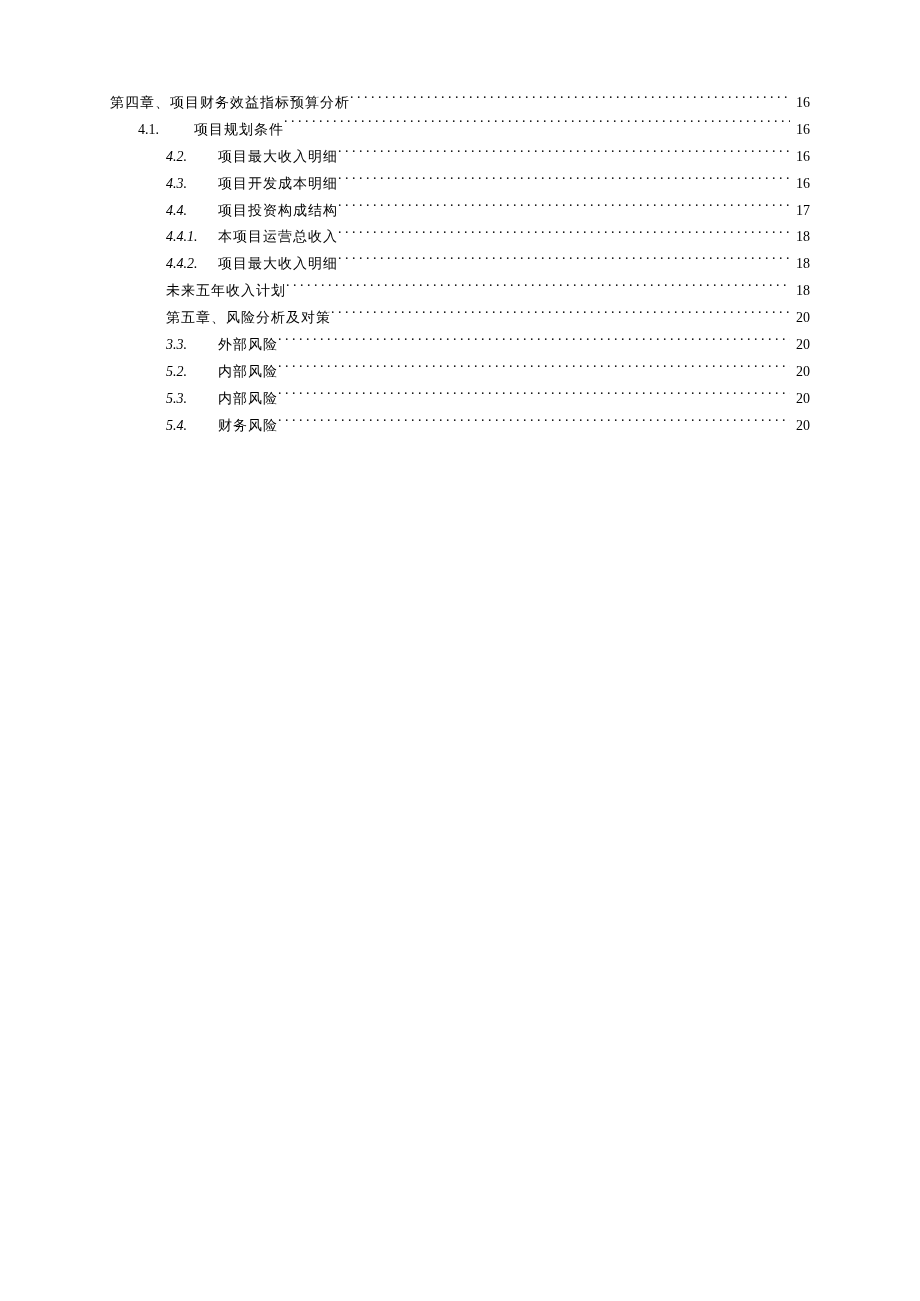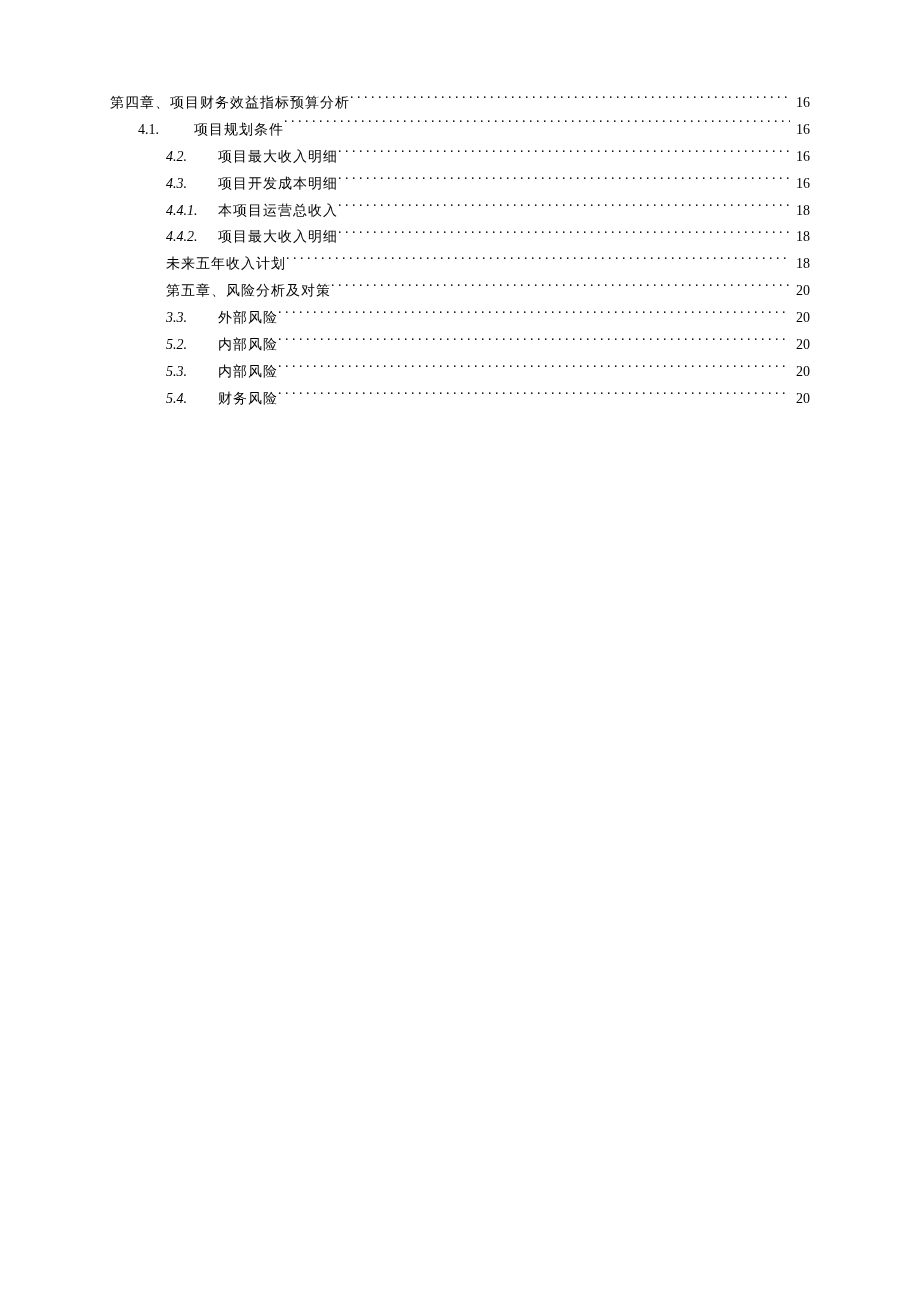--- a/index.html
+++ b/index.html
@@ -91,20 +91,26 @@
     <span class="toc-page">16</span>
   </div>
 
   <div class="toc-line indent-1">
     <span class="toc-num" style="width:52px">4.3.</span>
     <span class="toc-title">项目开发成本明细</span>
     <span class="dots"></span>
     <span class="toc-page">16</span>
   </div>
 
+  <div class="toc-line indent-1">
+    <span class="toc-num" style="width:52px">4.4.</span>
+    <span class="toc-title">项目投资构成结构</span>
+    <span class="dots"></span>
+    <span class="toc-page">17</span>
+  </div>
 
   <div class="toc-line indent-1">
     <span class="toc-num" style="width:52px">4.4.1.</span>
     <span class="toc-title">本项目运营总收入</span>
     <span class="dots"></span>
     <span class="toc-page">18</span>
   </div>
 
   <div class="toc-line indent-1">
     <span class="toc-num" style="width:52px">4.4.2.</span>

